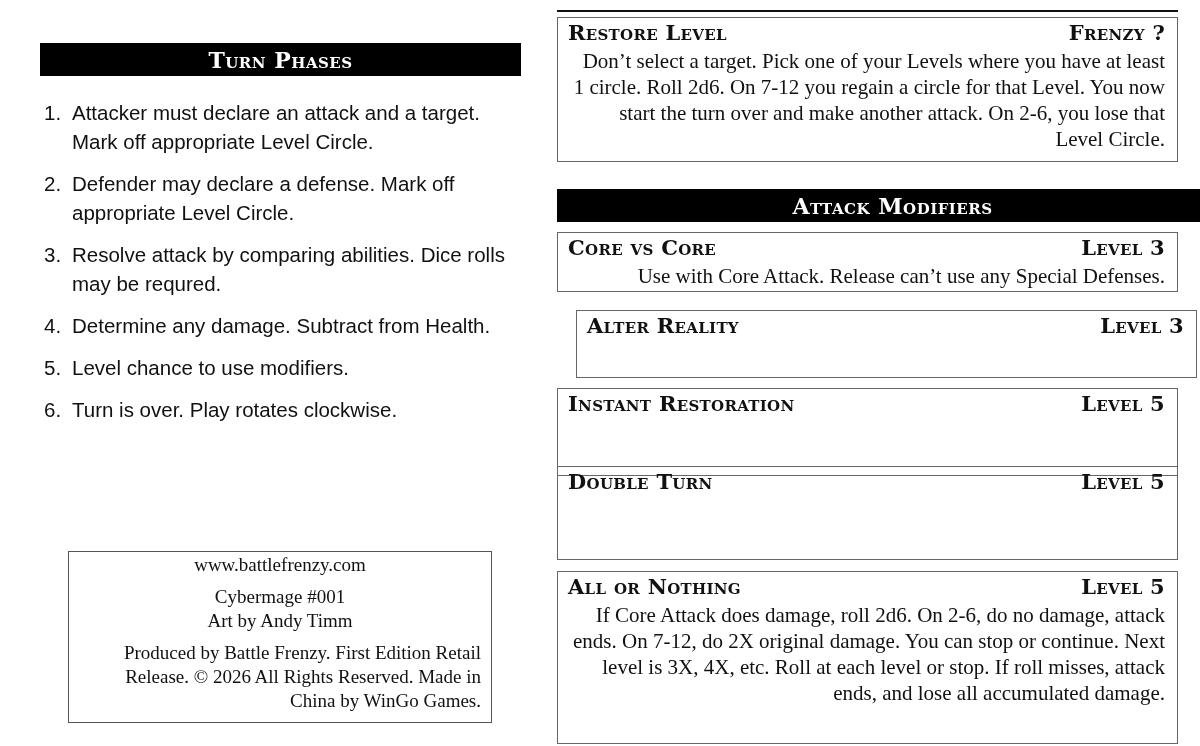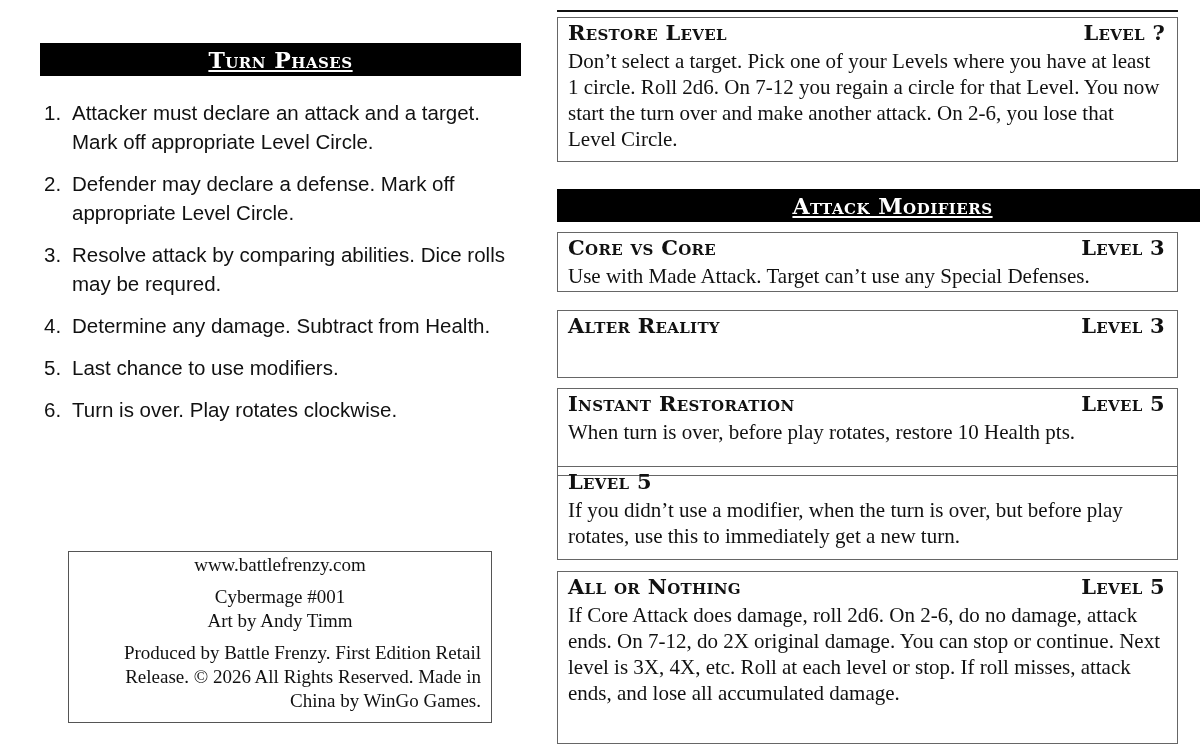--- a/index.html
+++ b/index.html
@@ -1,39 +1,39 @@
 <!DOCTYPE html>
 <html><head>
 <meta charset="utf-8">
 <style>
   html, body { margin:0; padding:0; }
   body { width:1200px; height:746px; background:#ffffff; position:relative; overflow:hidden; color:#111; }
   .band { position:absolute; background:#000; color:#fff; text-align:center;
           font-family:"DejaVu Serif","Liberation Serif",serif; font-weight:bold;
-          font-variant: small-caps; letter-spacing:0.5px;text-decoration:underline; }
+          font-variant: small-caps; letter-spacing:0.5px; }
   #turn-band { left:40px; top:43px; width:481px; height:33px; line-height:34px; font-size:22px; }
   #mod-band { left:557px; top:189px; width:621px; height:33px; line-height:34px; font-size:22px;padding-left:25px; }
   ol.phases { position:absolute; left:44px; top:98px; width:470px; margin:0; padding:0; list-style:none;
               font-family:"Liberation Sans","DejaVu Sans",sans-serif; font-size:20.5px; line-height:29px; }
   ol.phases li { display:flex; margin-bottom:13px; }
   ol.phases li .num { width:28px; flex:none; }
   ol.phases li .txt { flex:1; }
   .credits { position:absolute; left:68px; top:551px; width:424px; height:172px; border:1.5px solid #555;
              box-sizing:border-box; font-family:"Liberation Serif","DejaVu Serif",serif; font-size:19px;
              line-height:24px; text-align:center; padding-top:1px; }
   .credits .p { margin:0; }
   .credits .gap { height:8px; }
   .credits .legal { text-align:right; padding:0 10px; }
   .topline { position:absolute; left:557px; top:10px; width:621px; height:0; border-top:2px solid #111; }
   .card { position:absolute; left:557px; width:621px; border:1.5px solid #666; box-sizing:border-box;
           padding:0 12px 0 10px; }
   .card .head { display:flex; justify-content:space-between; align-items:baseline;
                 font-family:"DejaVu Serif","Liberation Serif",serif; font-weight:bold; font-variant:small-caps;
                 font-size:21px; line-height:30px; height:30px; letter-spacing:0.3px; }
-  .card .body { font-family:"Liberation Serif","DejaVu Serif",serif; font-size:21px; line-height:26px; }
+  .card .body { font-family:"Liberation Serif","DejaVu Serif",serif; font-size:21px; line-height:26px;text-align:right; }
 </style>
 </head>
 <body>
 
 <div id="turn-band" class="band">Turn Phases</div>
 
 <ol class="phases">
   <li>
       <span class="num">1.</span>
       <span class="txt">Attacker must declare an attack and a target. Mark off appropriate Level Circle.</span>
@@ -45,21 +45,21 @@
   <li>
       <span class="num">3.</span>
       <span class="txt">Resolve attack by comparing abilities. Dice rolls may be requred.</span>
     </li>
   <li>
       <span class="num">4.</span>
       <span class="txt">Determine any damage. Subtract from Health.</span>
     </li>
   <li>
       <span class="num">5.</span>
-      <span class="txt">Last chance to use modifiers.</span>
+      <span class="txt">Level chance to use modifiers.</span>
     </li>
   <li>
       <span class="num">6.</span>
       <span class="txt">Turn is over. Play rotates clockwise.</span>
     </li>
 </ol>
 
 <div class="credits">
   <p class="p">www.battlefrenzy.com</p>
   <div class="gap"></div>
@@ -67,55 +67,54 @@
   <p class="p">Art by Andy Timm</p>
   <div class="gap"></div>
   <p class="p legal">Produced by Battle Frenzy. First Edition Retail Release. © 2026 All Rights Reserved. Made in China by WinGo Games.</p>
 </div>
 
 <div class="topline"></div>
 
 <div class="card" style="top:17px;height:145px;">
   <div class="head">
     <span>Restore Level</span>
-    <span>Level ?</span>
+    <span>Frenzy ?</span>
   </div>
   <div class="body">Don’t select a target. Pick one of your Levels where you have at least 1 circle. Roll 2d6. On 7-12 you regain a circle for that Level. You now start the turn over and make another attack. On 2-6, you lose that Level Circle.</div>
 </div>
 
 <div id="mod-band" class="band">Attack Modifiers</div>
 
 <div class="card" style="top:232px;height:60px;">
   <div class="head">
     <span>Core vs Core</span>
     <span>Level 3</span>
   </div>
-  <div class="body">Use with Made Attack. Target can’t use any Special Defenses.</div>
+  <div class="body">Use with Core Attack. Release can’t use any Special Defenses.</div>
 </div>
 
-<div class="card" style="top:310px;height:68px;">
+<div class="card" style="top:310px;height:68px;margin-left:19px;">
   <div class="head">
     <span>Alter Reality</span>
     <span>Level 3</span>
   </div>
 </div>
 
 <div class="card" style="top:388px;height:88px;">
   <div class="head">
     <span>Instant Restoration</span>
     <span>Level 5</span>
   </div>
-  <div class="body">When turn is over, before play rotates, restore 10 Health pts.</div>
 </div>
 
 <div class="card" style="top:466px;height:94px;">
   <div class="head">
+    <span>Double Turn</span>
     <span>Level 5</span>
   </div>
-  <div class="body">If you didn’t use a modifier, when the turn is over, but before play rotates, use this to immediately get a new turn.</div>
 </div>
 
 <div class="card" style="top:571px;height:173px;">
   <div class="head">
     <span>All or Nothing</span>
     <span>Level 5</span>
   </div>
   <div class="body">If Core Attack does damage, roll 2d6. On 2-6, do no damage, attack ends. On 7-12, do 2X original damage. You can stop or continue. Next level is 3X, 4X, etc. Roll at each level or stop. If roll misses, attack ends, and lose all accumulated damage.</div>
 </div>
 

